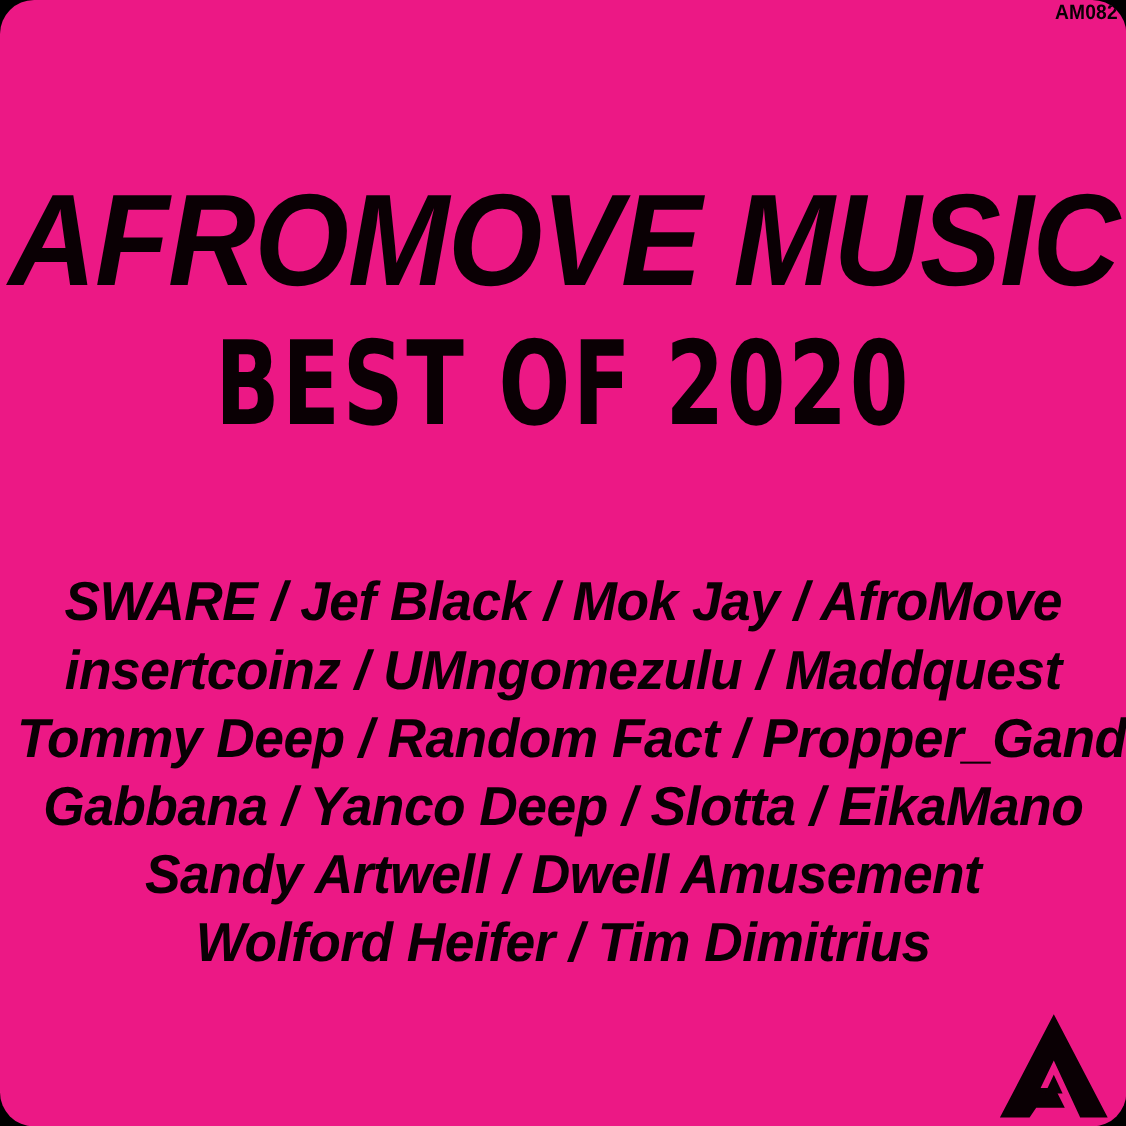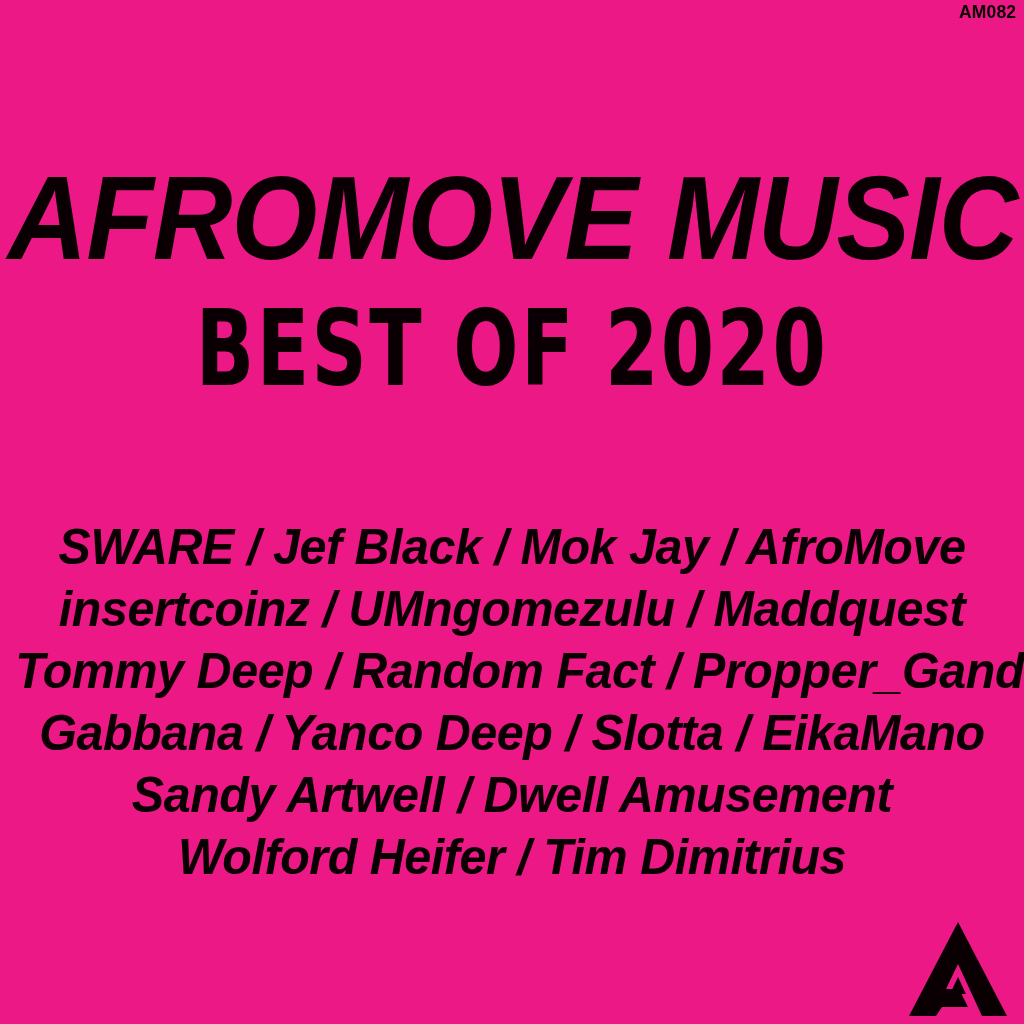--- a/index.html
+++ b/index.html
@@ -8,20 +8,21 @@
     padding: 0;
     background: #000;
   }
   #cover {
     position: relative;
     width: 1024px;
     height: 1024px;
     overflow: hidden;
     background: #EC1885;
     font-family: "Liberation Sans", sans-serif;
+    border-radius: 31px;
     -webkit-font-smoothing: antialiased;
   }
 
   
   #catalog {
     position: absolute;
     top: 2px;
     right: 8px;
     font-family: "Liberation Sans", sans-serif;
     font-size: 19px;

